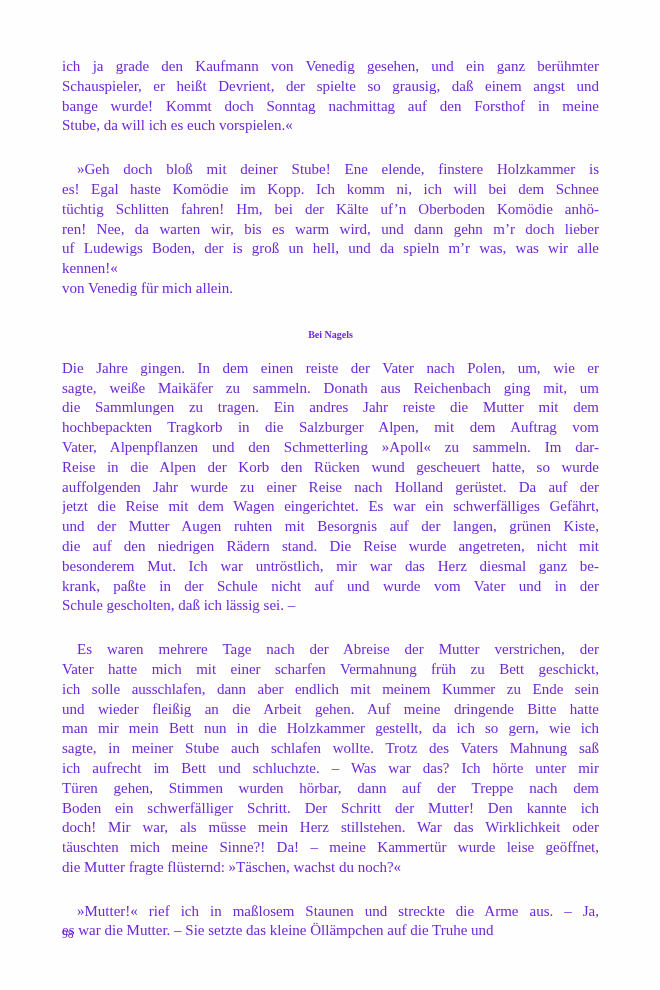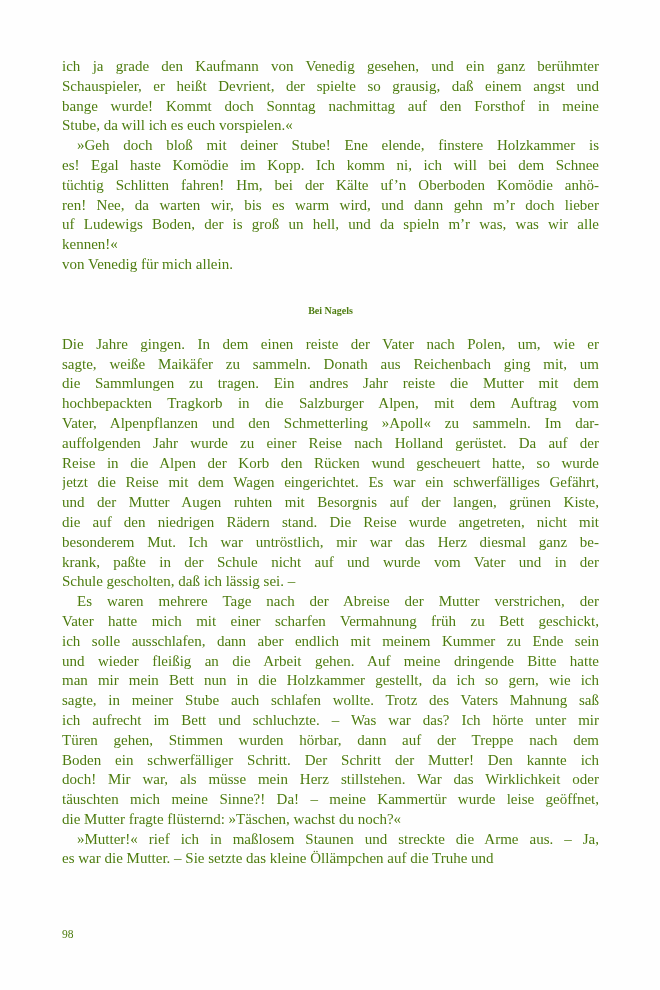--- a/index.html
+++ b/index.html
@@ -5,21 +5,21 @@
   html, body {
     margin: 0;
     padding: 0;
     background: #ffffff;
   }
   .book-page {
     position: relative;
     width: 660px;
     height: 990px;
     background: #fefefe;
-    color: #4d7c0f;
+    color: #6d28d9;
     font-family: "Liberation Serif", serif;
     overflow: hidden;
   }
   .text-column {
     position: absolute;
     left: 62px;
     top: 57px;
     width: 537px;
     font-size: 15px;
     line-height: 19.8px;
@@ -28,21 +28,21 @@
   .line {
     height: 19.8px;
     overflow: hidden;
     text-align: justify;
     text-align-last: justify;
   }
   .line.last {
     text-align: left;
     text-align-last: left;
   }
-  .line.indent { text-indent: 15px; }
+  .line.indent { text-indent: 15px; margin-top: 24px; }
   .section-heading {
     text-align: center;
     font-weight: bold;
     font-size: 10px;
     line-height: 20px;
     margin: 26px 0 14px 0;
   }
   .page-number {
     position: absolute;
     left: 62px;
@@ -74,22 +74,22 @@
       <div class="paragraph">
         <div class="line last">von Venedig für mich allein.</div>
       </div>
       <div class="section-heading">Bei Nagels</div>
       <div class="paragraph">
         <div class="line">Die Jahre gingen. In dem einen reiste der Vater nach Polen, um, wie er</div>
         <div class="line">sagte, weiße Maikäfer zu sammeln. Donath aus Reichenbach ging mit, um</div>
         <div class="line">die Sammlungen zu tragen. Ein andres Jahr reiste die Mutter mit dem</div>
         <div class="line">hochbepackten Tragkorb in die Salzburger Alpen, mit dem Auftrag vom</div>
         <div class="line">Vater, Alpenpflanzen und den Schmetterling »Apoll« zu sammeln. Im dar-</div>
+        <div class="line">Reise in die Alpen der Korb den Rücken wund gescheuert hatte, so wurde</div>
         <div class="line">auffolgenden Jahr wurde zu einer Reise nach Holland gerüstet. Da auf der</div>
-        <div class="line">Reise in die Alpen der Korb den Rücken wund gescheuert hatte, so wurde</div>
         <div class="line">jetzt die Reise mit dem Wagen eingerichtet. Es war ein schwerfälliges Gefährt,</div>
         <div class="line">und der Mutter Augen ruhten mit Besorgnis auf der langen, grünen Kiste,</div>
         <div class="line">die auf den niedrigen Rädern stand. Die Reise wurde angetreten, nicht mit</div>
         <div class="line">besonderem Mut. Ich war untröstlich, mir war das Herz diesmal ganz be-</div>
         <div class="line">krank, paßte in der Schule nicht auf und wurde vom Vater und in der</div>
         <div class="line last">Schule gescholten, daß ich lässig sei. –</div>
       </div>
       <div class="paragraph">
         <div class="line indent">Es waren mehrere Tage nach der Abreise der Mutter verstrichen, der</div>
         <div class="line">Vater hatte mich mit einer scharfen Vermahnung früh zu Bett geschickt,</div>

